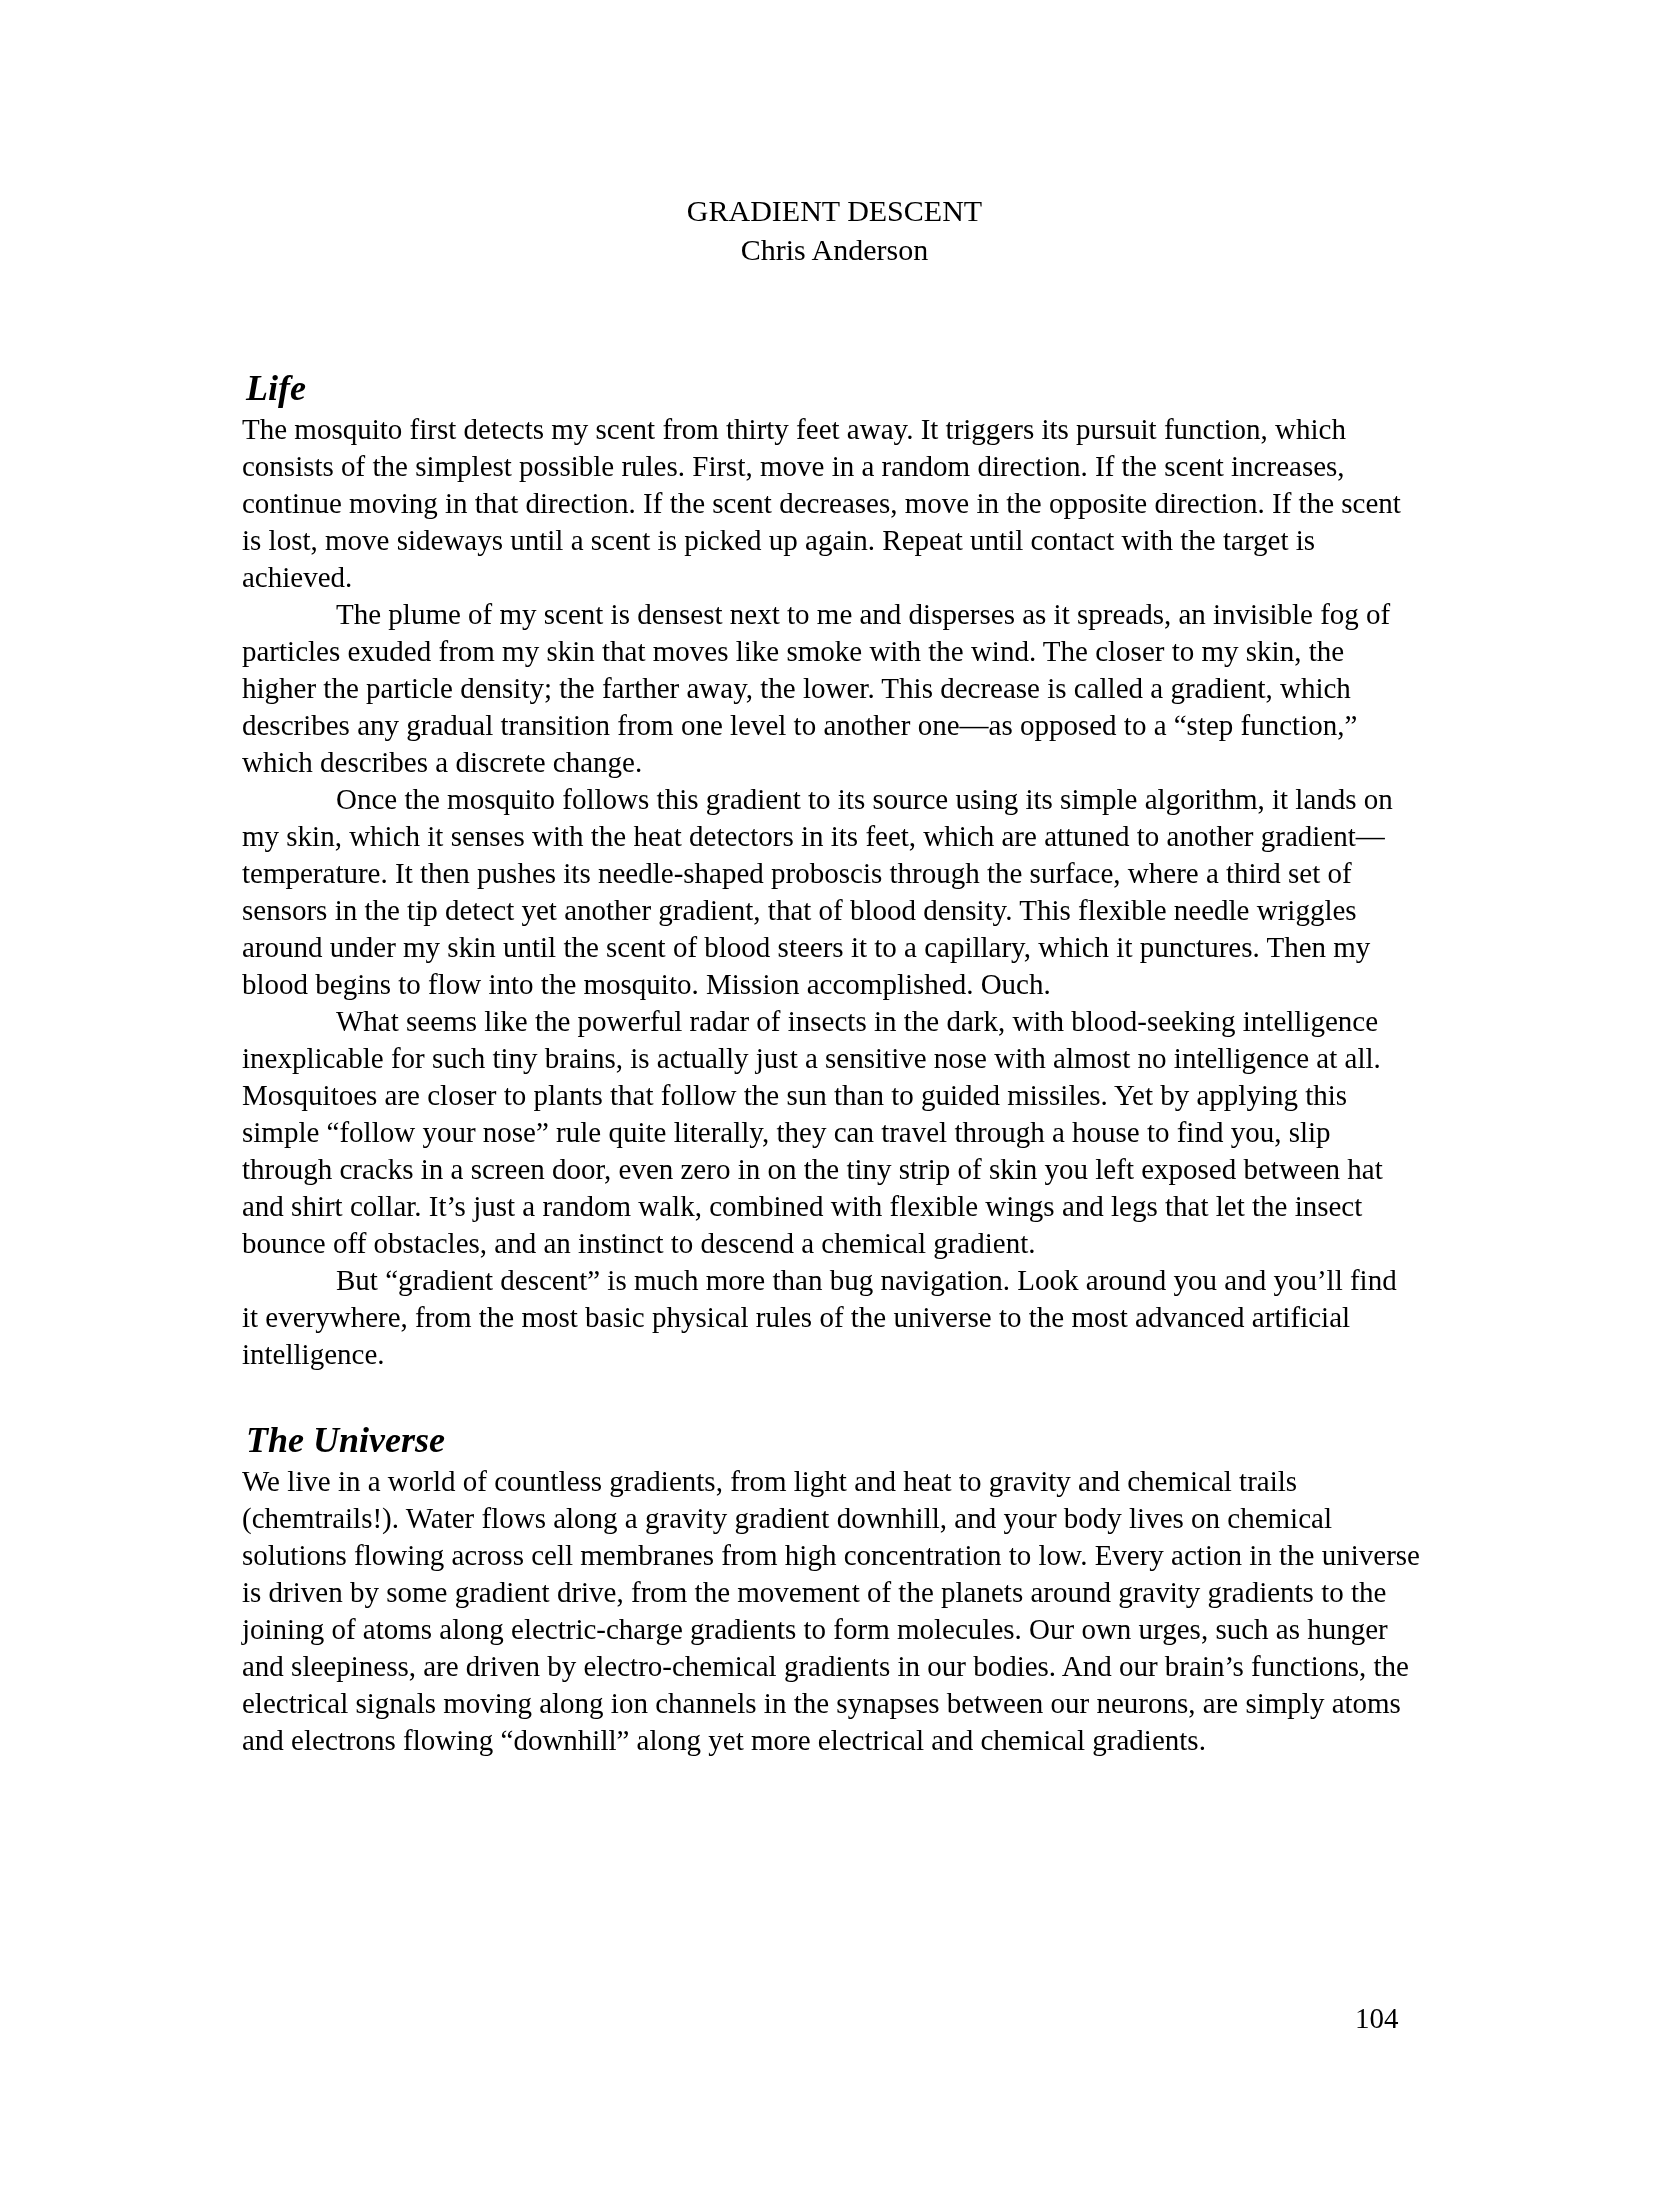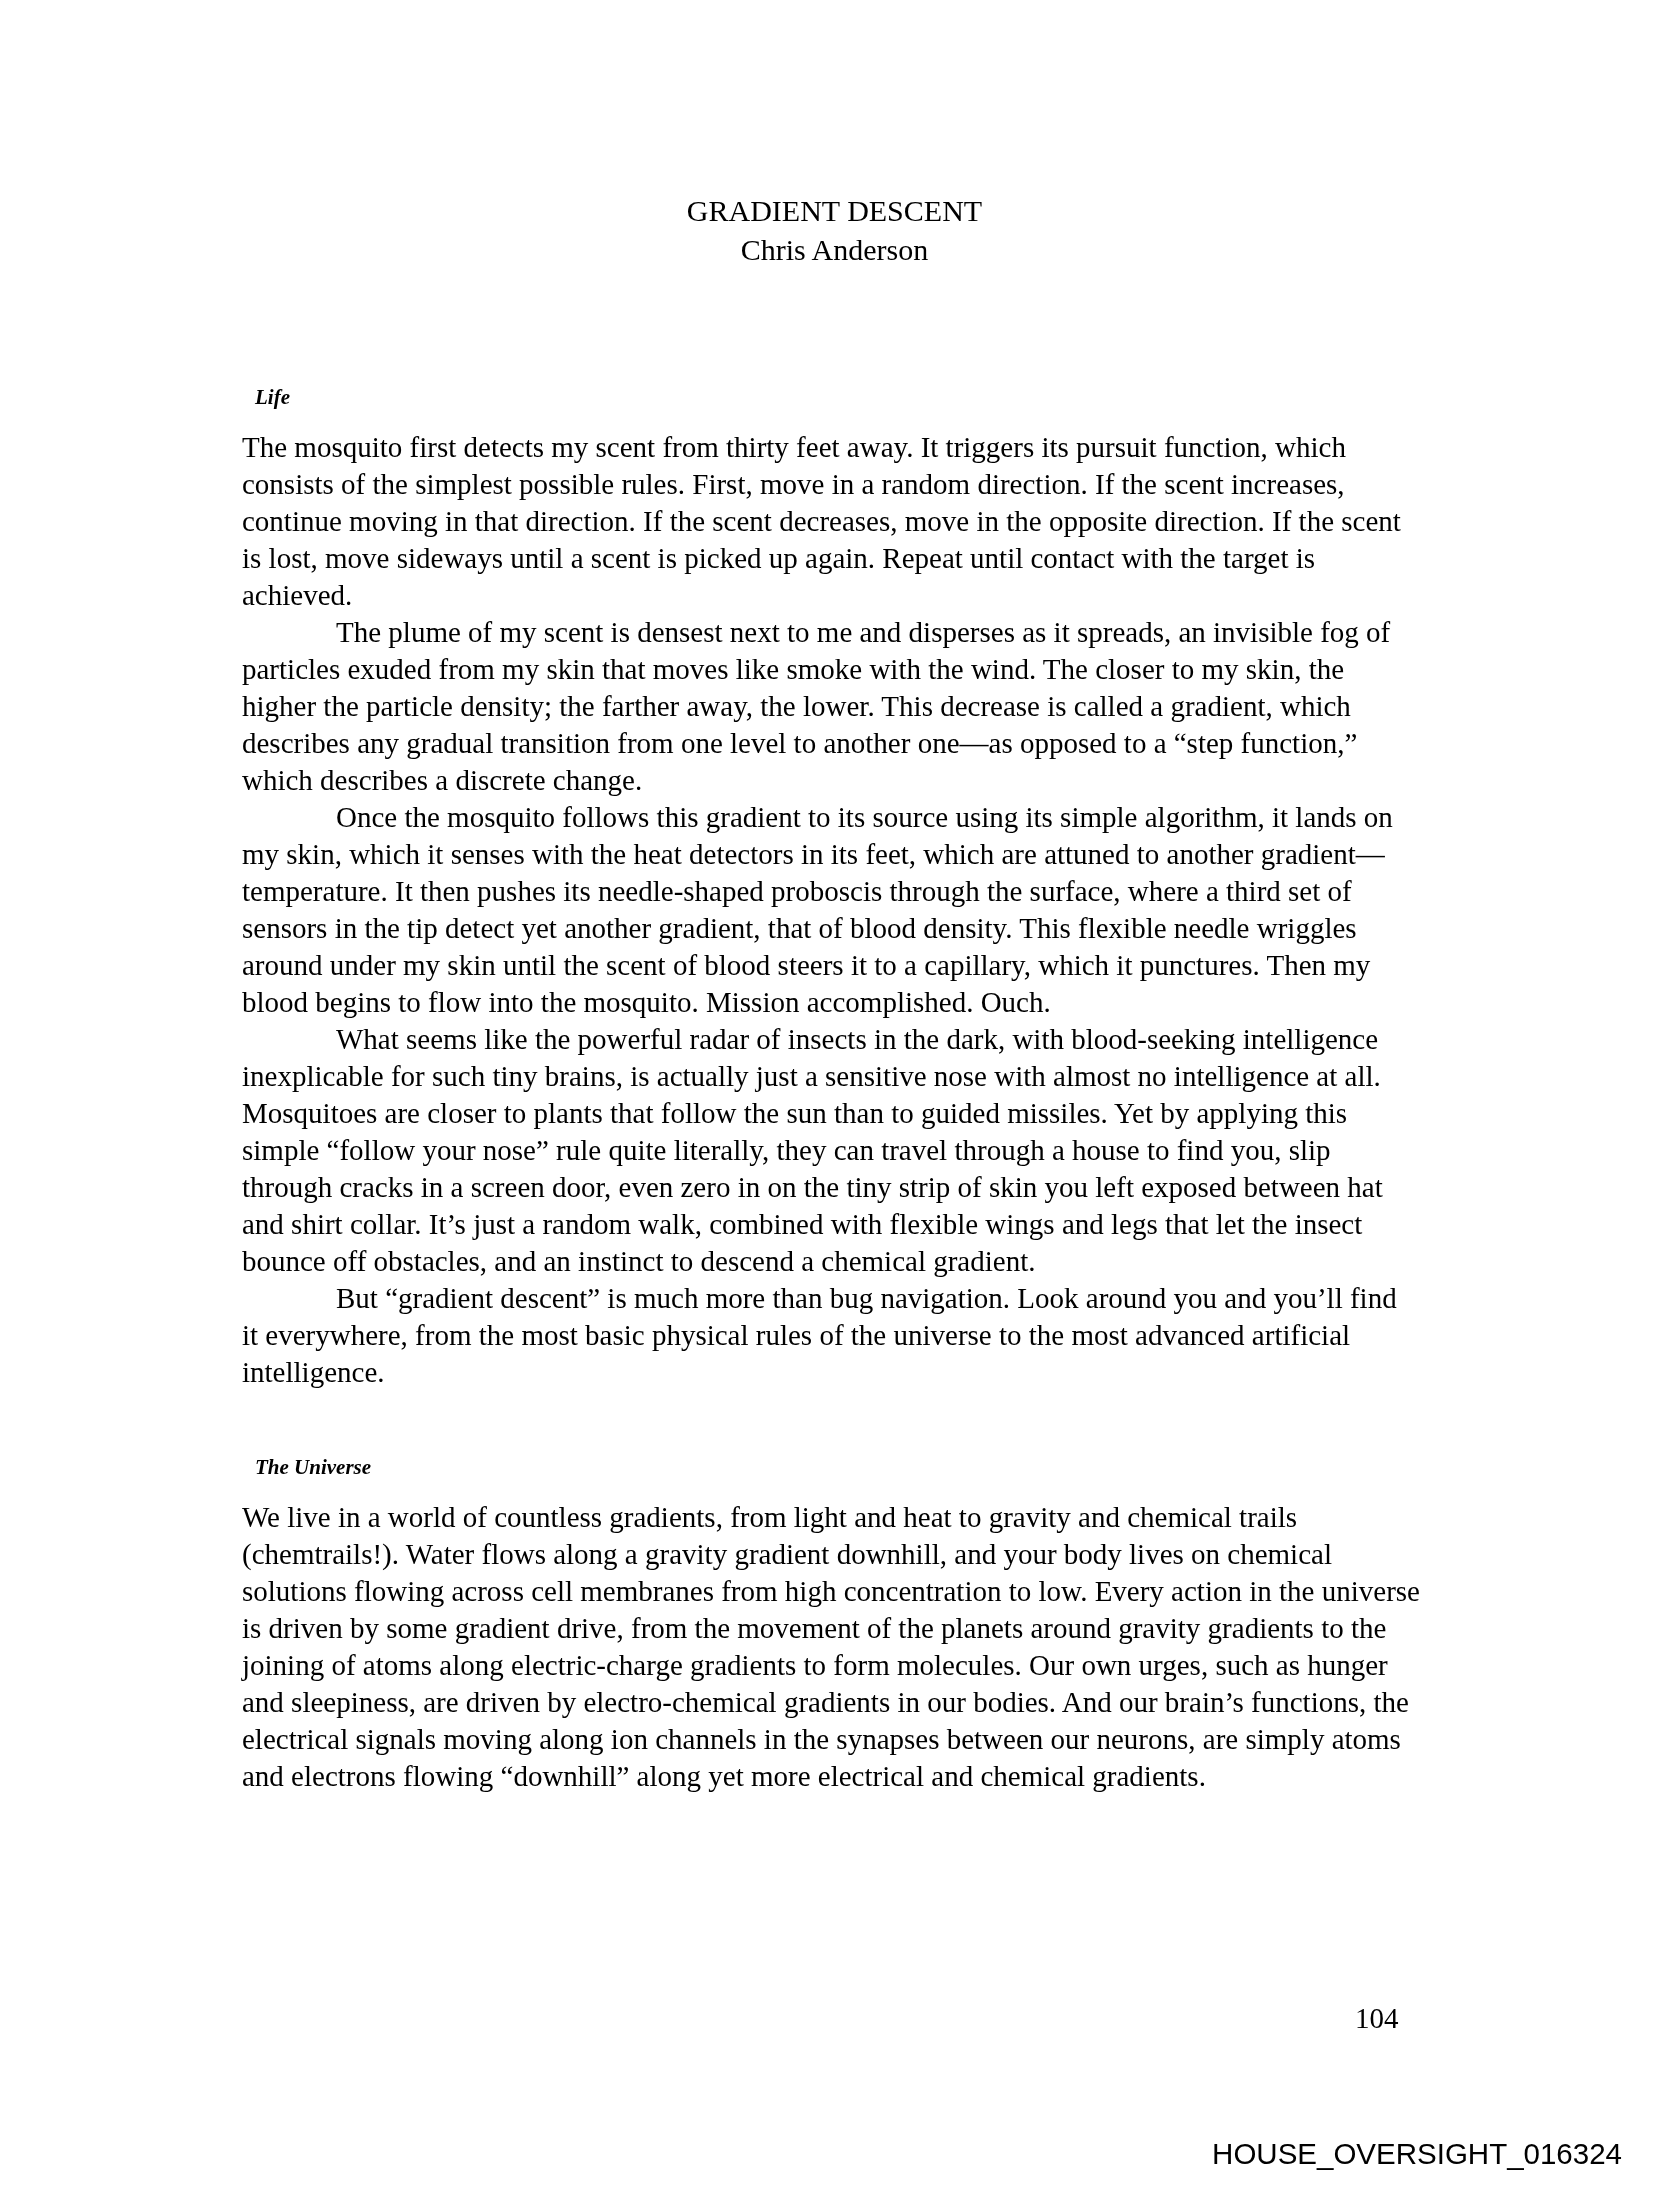--- a/index.html
+++ b/index.html
@@ -4,21 +4,21 @@
 <style>
   html, body { margin: 0; padding: 0; background: #ffffff; }
   body { width: 1669px; height: 2205px; position: relative; overflow: hidden; }
   .page { position: absolute; left: 0; top: 0; width: 1669px; height: 2205px; background: #fff; color: #000; }
   .serif { font-family: "Liberation Serif", "DejaVu Serif", serif; }
   .heading-block { position: absolute; left: 0; width: 1669px; top: 191px; text-align: center; font-weight: normal; font-size: 30px; line-height: 39px; }
   .heading-block div { display: block; }
   .content { position: absolute; left: 242px; top: 321px; width: 1178px; font-size: 29px; line-height: 37px; }
   .bio { margin: 0; }
   .bio i, .bio b { }
-  .section-title { margin: 13px; font-style: italic; font-weight: bold; font-size: 21px; line-height: 37px; }
+  .section-title { margin: 4px; font-style: italic; font-weight: bold; font-size: 36px; line-height: 37px; }
   .p { margin: 0; text-align: left; }
   .p.indent { text-indent: 94px; }
   .spacer { height: 45px; }
   .spacer-lg { height: 45px; }
   .page-number { position: absolute; top: 2000px; left: 1355px; font-size: 29px; line-height: 37px; }
   .footer-id { position: absolute; top: 2135px; right: 47px; font-family: "Liberation Sans", "DejaVu Sans", sans-serif; font-size: 29.5px; line-height: 37px; letter-spacing: 0px; }
 </style>
 </head>
 <body>
 
@@ -40,15 +40,14 @@
     <p class="p indent">What seems like the powerful radar of insects in the dark, with blood-seeking intelligence inexplicable for such tiny brains, is actually just a sensitive nose with almost no intelligence at all.  Mosquitoes are closer to plants that follow the sun than to guided missiles.  Yet by applying this simple “follow your nose” rule quite literally, they can travel through a house to find you, slip through cracks in a screen door, even zero in on the tiny strip of skin you left exposed between hat and shirt collar.  It’s just a random walk, combined with flexible wings and legs that let the insect bounce off obstacles, and an instinct to descend a chemical gradient.</p>
     <p class="p indent">But “gradient descent” is much more than bug navigation.  Look around you and you’ll find it everywhere, from the most basic physical rules of the universe to the most advanced artificial intelligence.</p>
 
     <div class="spacer-lg"></div>
 
     <h2 class="section-title">The Universe</h2>
     <p class="p">We live in a world of countless gradients, from light and heat to gravity and chemical trails (chemtrails!).  Water flows along a gravity gradient downhill, and your body lives on chemical solutions flowing across cell membranes from high concentration to low.  Every action in the universe is driven by some gradient drive, from the movement of the planets around gravity gradients to the joining of atoms along electric-charge gradients to form molecules.  Our own urges, such as hunger and sleepiness, are driven by electro-chemical gradients in our bodies.  And our brain’s functions, the electrical signals moving along ion channels in the synapses between our neurons, are simply atoms and electrons flowing “downhill” along yet more electrical and chemical gradients.</p>
   </div>
 
   <div class="page-number">104</div>
-  <div class="footer-id">HOUSE_OVERSIGHT_016324</div>
 </div>
 
 
 </body></html>

